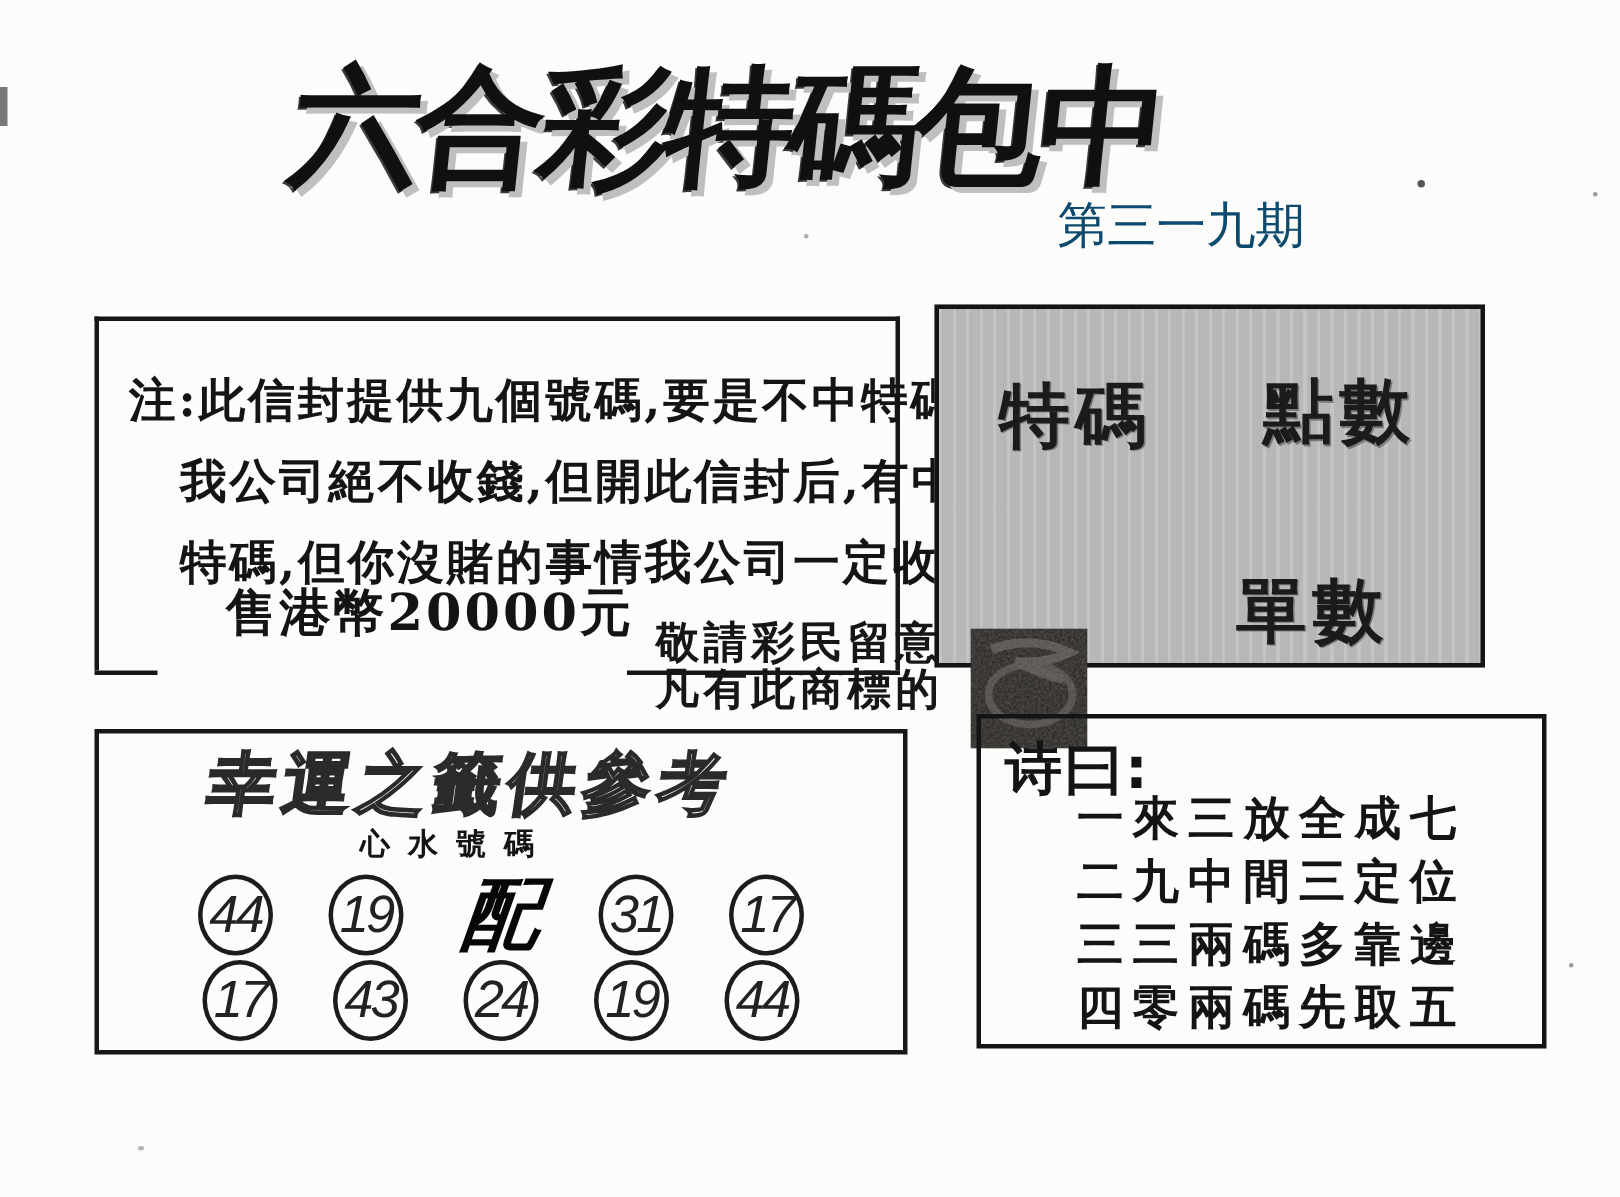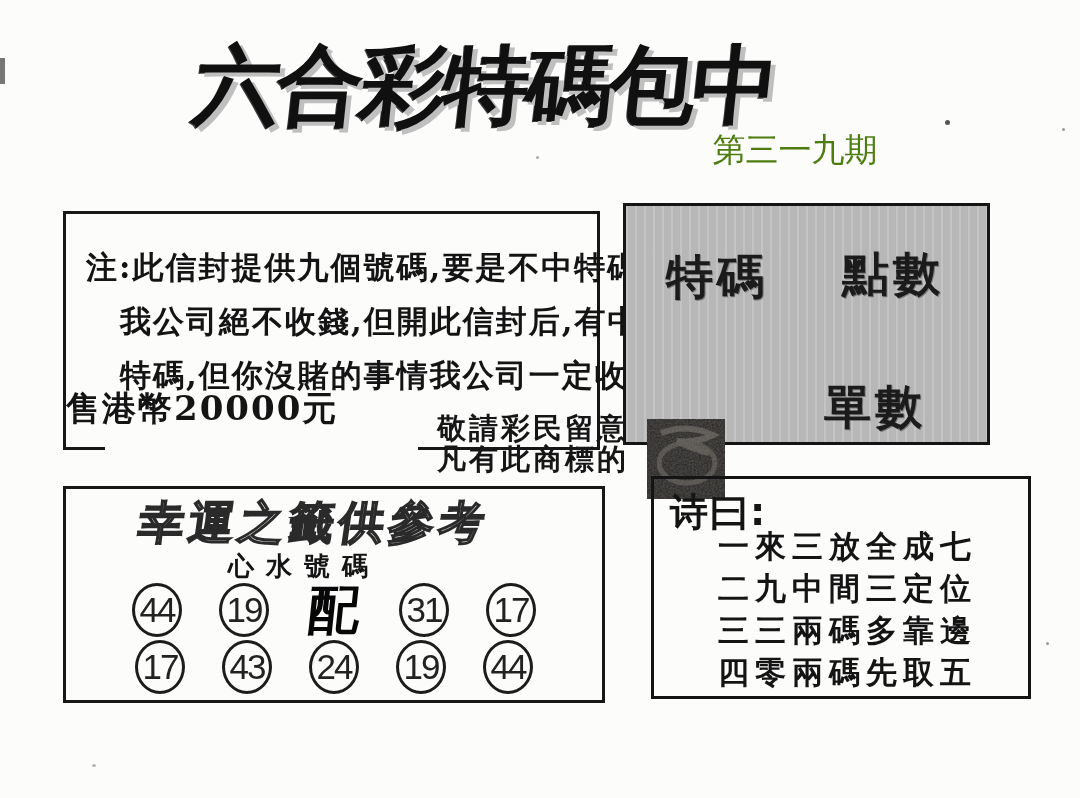--- a/index.html
+++ b/index.html
@@ -14,40 +14,40 @@
     position:absolute;left:160px;top:26px;width:650px;height:122px;
     font-family:"DejaVu Serif",serif;
     font-size:86px;font-weight:bold;line-height:118px;
     text-align:center;letter-spacing:-3px;white-space:nowrap;
     transform:skewX(-6deg);
     color:#101010;
     text-shadow:5px 4px 0 #bfbfbf, -1px 1px 0 #3a3a3a;
   }
   .issue{
     position:absolute;left:705px;top:131px;width:180px;
-    font-size:33px;line-height:38px;text-align:center;white-space:nowrap;
-    color:#4d7c0f;font-weight:500;
+    font-size:33px;line-height:38px;text-align:left;white-space:nowrap;
+    color:#0c4a6e;font-weight:500;
   }
   
   .note-box{
     position:absolute;left:63px;top:211px;width:531px;height:233px;
     border:3px solid #171717;border-bottom:none;background:transparent;
   }
   .border-seg{position:absolute;height:3px;background:#171717;bottom:-3px;}
   .seg-left{left:-3px;width:42px;}
   .seg-right{left:352px;width:182px;}
   .note-lines{
     position:absolute;left:20px;top:26px;right:10px;
     font-family:"DejaVu Serif",serif;
     font-size:31px;line-height:54px;font-weight:600;white-space:nowrap;
     letter-spacing:2px;
   }
   .note-line.indent{text-indent:34px;}
   .price{
-    position:absolute;left:0;right:90px;top:172px;
+    position:absolute;left:0;right:90px;top:172px;text-align:center;
     font-family:"DejaVu Serif",serif;
     font-size:34px;font-weight:600;letter-spacing:2px;white-space:nowrap;
   }
   
   .category-box{
     position:absolute;left:623px;top:203px;width:361px;height:236px;
     border:3px solid #141414;
     background:
       repeating-linear-gradient(90deg, rgba(255,255,255,0.10) 0 2px, rgba(0,0,0,0.03) 2px 9px),
       #bdbdbd;
@@ -81,25 +81,25 @@
     position:absolute;left:0;right:40px;top:4px;text-align:center;
     font-family:"DejaVu Serif",serif;
     font-size:45px;font-weight:bold;letter-spacing:5px;white-space:nowrap;
     transform:skewX(-8deg);
     color:rgba(255,255,255,0.05);
     -webkit-text-stroke:1.6px #2a2a2a;
   }
   .lucky-sub{
     position:absolute;left:0;right:60px;top:60px;text-align:center;
     font-family:"DejaVu Serif",serif;
-    font-size:26px;font-weight:bold;letter-spacing:12px;white-space:nowrap;
+    font-size:20px;font-weight:bold;letter-spacing:12px;white-space:nowrap;
   }
   .num-row{
     position:absolute;left:6px;right:6px;display:flex;
-    justify-content:center;align-items:center;gap:37px;
+    justify-content:center;align-items:center;gap:37px;font-style:italic;
   }
   .row1{top:94px;}
   .row2{top:151px;}
   .circle{
     width:50px;height:54px;border:3px solid #1c1c1c;border-radius:50%;
     display:flex;align-items:center;justify-content:center;
     font-family:"Liberation Sans",sans-serif;
     font-size:35px;font-weight:400;color:#222;box-sizing:border-box;
     letter-spacing:-2px;
   }

